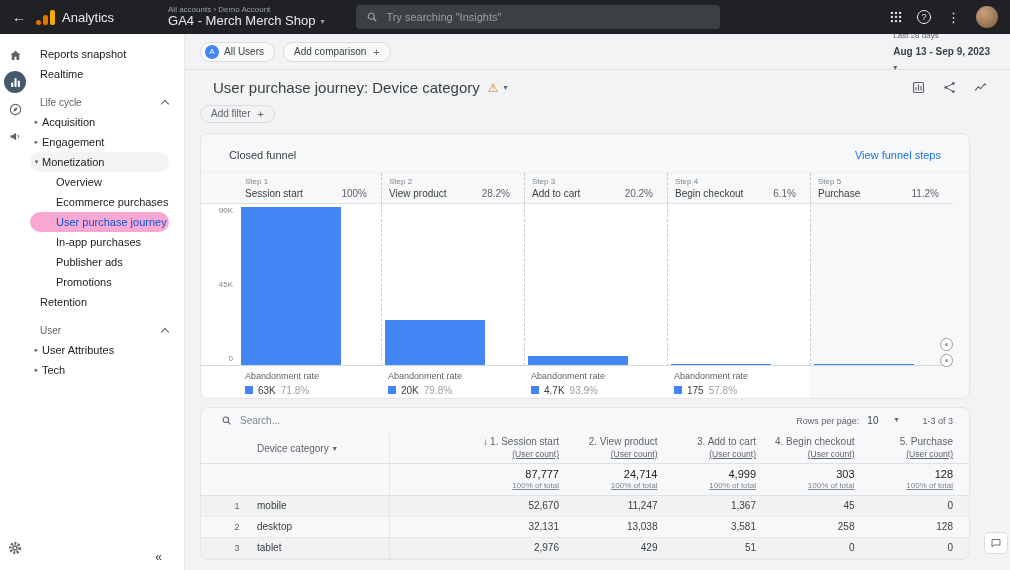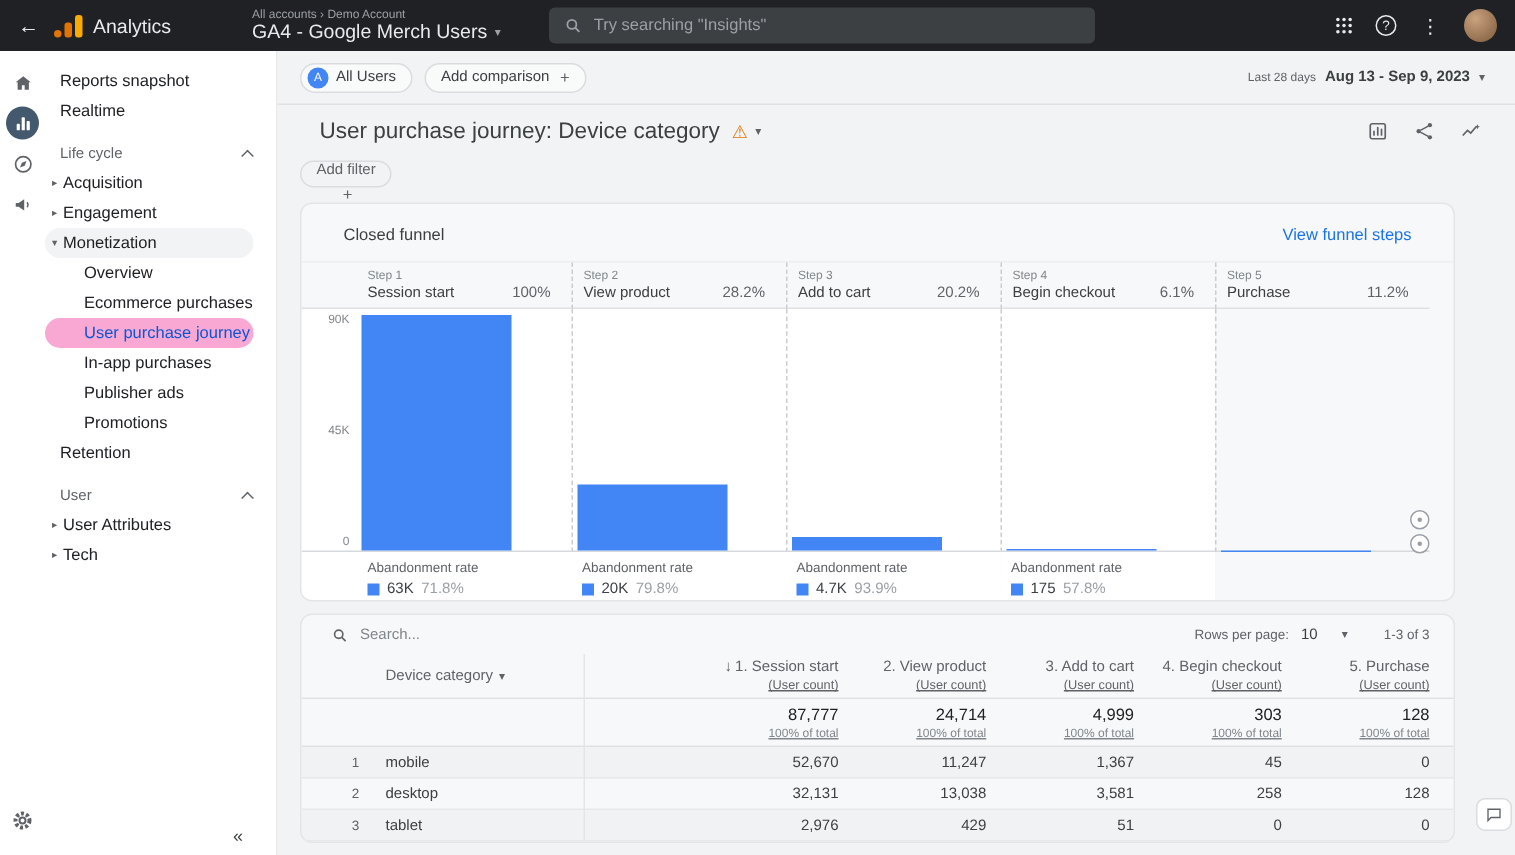--- a/index.html
+++ b/index.html
@@ -58,33 +58,33 @@
 
   
   .main { flex:1; position:relative; overflow:hidden; }
   .controls-row { height:36px; display:flex; align-items:center; padding:0 20px 0 15px; border-bottom:1px solid #dfe1e5; }
   .chip { height:20px; border:1px solid #dadce0; border-radius:10px; background:rgba(255,255,255,0.55);
           display:flex; align-items:center; gap:5px; padding:0 10px 0 4px; font-size:10px; color:#3c4043; }
   .chip-a { width:14px; height:14px; border-radius:50%; background:#4285f4; color:#fff; font-size:8px;
             display:flex; align-items:center; justify-content:center; flex:none; }
   .chip.add { margin-left:8px; padding:0 10px; }
   .chip .plus { color:#5f6368; font-size:11px; margin-left:2px; }
-  .daterange { margin-left:auto; display:flex; align-items:baseline; gap:6px; cursor:pointer; }
+  .daterange { margin-left:auto; display:flex; align-items:baseline; gap:6px; cursor:pointer;flex-direction:column; }
   .dr-label { font-size:8px; color:#5f6368; }
   .dr-value { font-size:10px; color:#3c4043; font-weight:bold; }
   .dr-caret { font-size:8px; color:#5f6368; }
 
   .title-row { display:flex; align-items:center; padding:9px 22px 0 28px; }
   .page-title { font-size:15px; color:#3c4043; }
   .warn { color:#e37400; font-size:12px; margin-left:8px; }
   .title-caret { font-size:8px; color:#5f6368; margin-left:5px; }
   .title-actions { margin-left:auto; display:flex; gap:16px; color:#5f6368; }
   .title-actions svg { width:15px; height:15px; }
   .filter-row { padding:7px 0 0 15px; }
-  .chip.filter { display:inline-flex; height:18px; border-radius:9px; padding:0 10px; color:#5f6368; background:transparent;flex-direction:column; }
+  .chip.filter { display:inline-flex; height:18px; border-radius:9px; padding:0 10px; color:#5f6368; background:transparent; }
 
   .card { margin:10px 40px 0 15px; background:#f7f8f9; border:1px solid #e3e5e8; border-radius:8px; position:relative; }
   .funnel-card { height:266px; overflow:hidden; }
   .card-head { height:38px; display:flex; align-items:center; padding:4px 28px 0; }
   .fc-label { font-size:11px; color:#3c4043; }
   .fc-link { margin-left:auto; font-size:11px; color:#1a73e8; cursor:pointer; }
 
   .funnel-grid { display:flex; height:228px; border-top:1px solid #eceef0; }
   .f-gutter { width:37px; display:flex; flex-direction:column; flex:none; }
   .f-gutter .gh { height:31px; border-bottom:1px solid #e0e0e0; }
@@ -153,21 +153,21 @@
   <span class="tb-back">←</span>
   <span class="logo">
       <span class="b1"></span>
       <span class="b2"></span>
       <span class="b3"></span>
     </span>
   <span class="tb-product">Analytics</span>
   <div class="tb-acct">
     <div class="tb-crumb">All accounts › Demo Account</div>
     <div class="tb-acct-name">
-      <span>GA4 - Google Merch Users</span>
+      <span>GA4 - Merch Merch Shop</span>
       <span class="tb-caret">▾</span>
     </div>
   </div>
   <div class="searchbar">
     <svg viewBox="0 0 24 24" fill="none" stroke="currentColor" stroke-width="2.4">
         <circle cx="10.5" cy="10.5" r="6"></circle>
         <path d="M15 15l5.5 5.5"></path>
       </svg>
     <input class="tb-search-input" placeholder="Try searching &quot;Insights&quot;" style="">
   </div>

